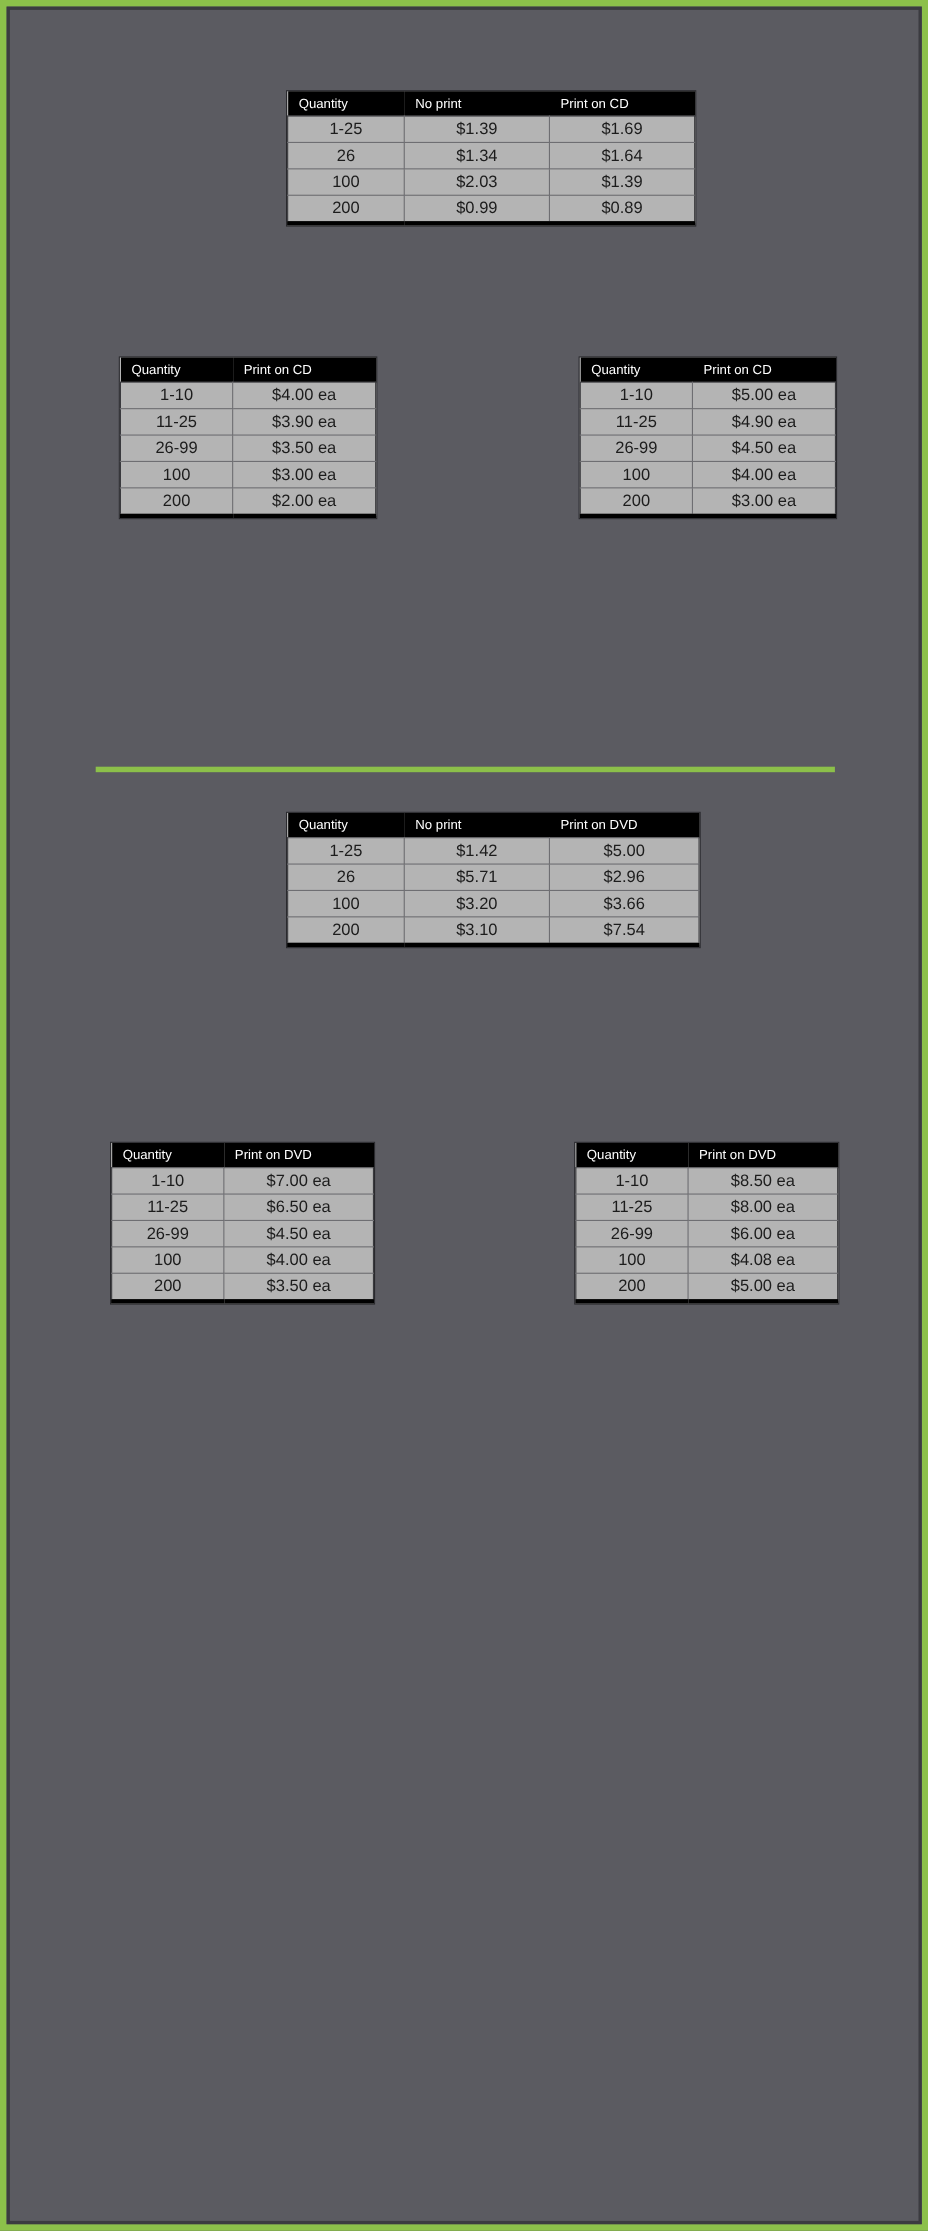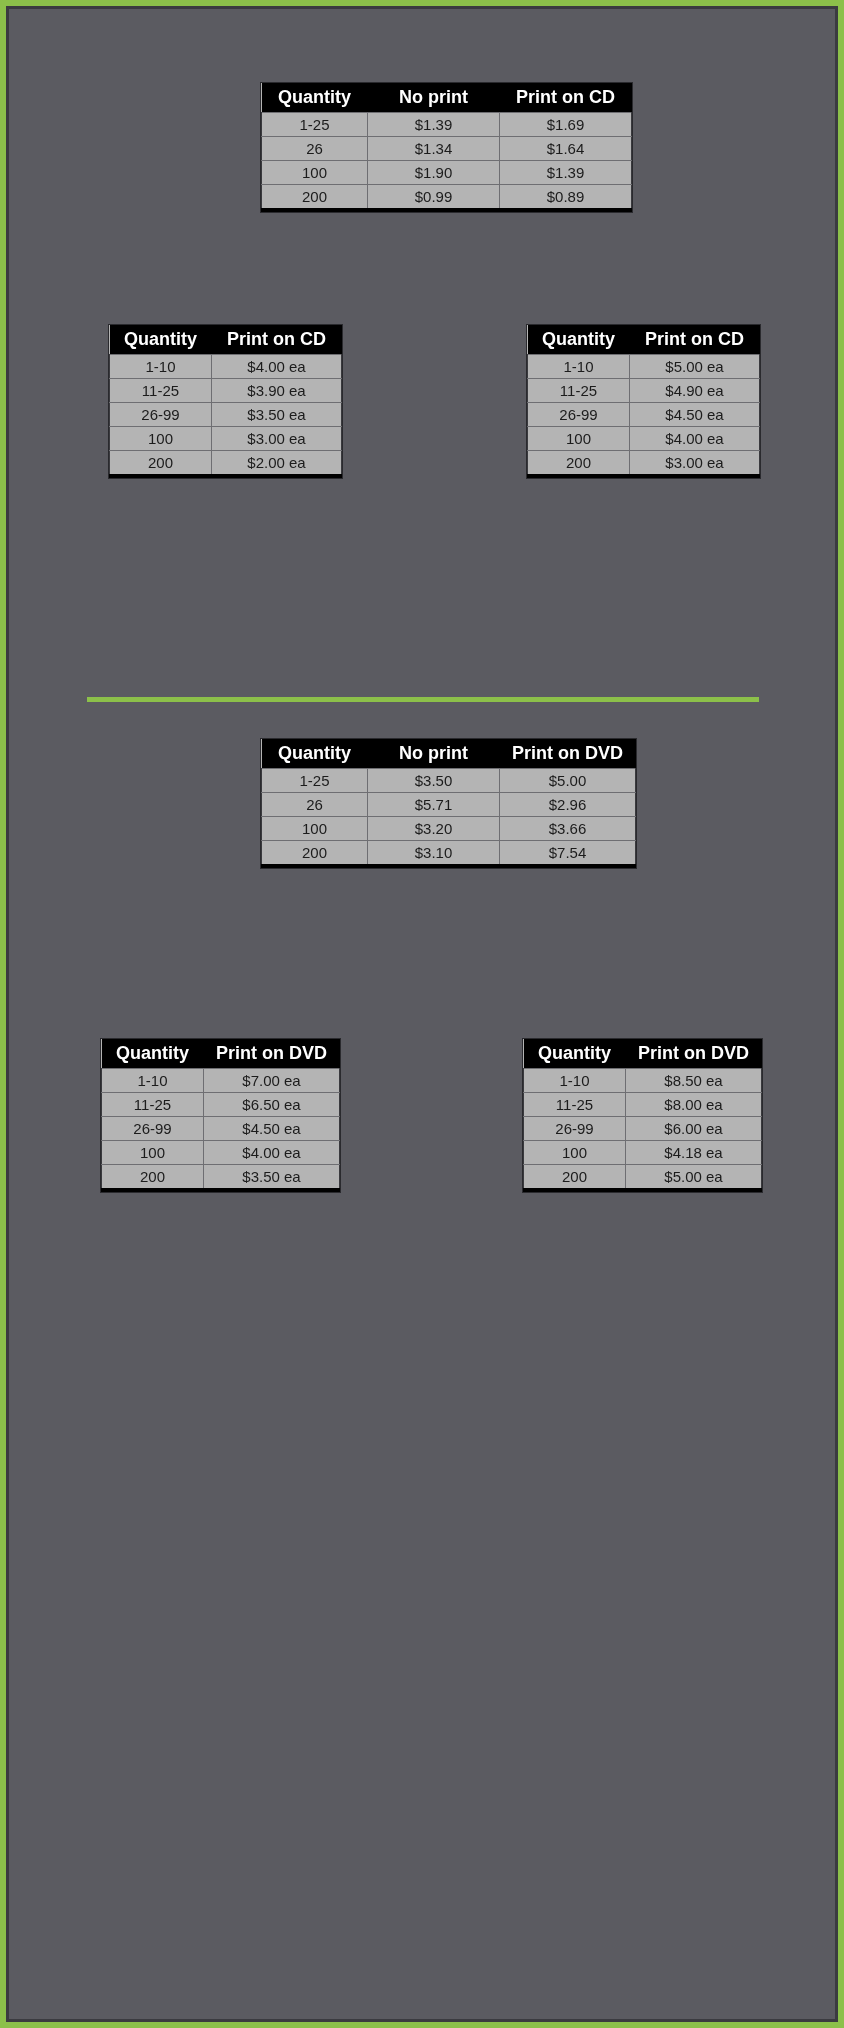--- a/index.html
+++ b/index.html
@@ -45,24 +45,24 @@
   .price-table {
     position: absolute;
     border-collapse: collapse;
     border-spacing: 0;
     background: #b4b4b4;
     box-shadow: 0 0 0 1px #2a2a2e;
   }
   .price-table th {
     background: #000000;
     color: #ffffff;
-    font-weight: bold;
-    font-size: 18px;
+    font-weight: normal;
+    font-size: 12px;
     padding: 4px 10px;
-    text-align: center;
+    text-align: left;
     white-space: nowrap;
     border: none;
   }
   .price-table td {
     background: #b4b4b4;
     color: #1c1c1c;
     font-size: 15px;
     padding: 3px 10px;
     text-align: center;
     white-space: nowrap;
@@ -125,21 +125,21 @@
             <td>$1.39</td>
             <td>$1.69</td>
           </tr>
           <tr>
             <td>26</td>
             <td>$1.34</td>
             <td>$1.64</td>
           </tr>
           <tr>
             <td>100</td>
-            <td>$1.90</td>
+            <td>$2.03</td>
             <td>$1.39</td>
           </tr>
           <tr>
             <td>200</td>
             <td>$0.99</td>
             <td>$0.89</td>
           </tr>
         </tbody>
       </table>
 
@@ -211,21 +211,21 @@
         <thead>
           <tr>
             <th>Quantity</th>
             <th>No print</th>
             <th>Print on DVD</th>
           </tr>
         </thead>
         <tbody>
           <tr>
             <td>1-25</td>
-            <td>$3.50</td>
+            <td>$1.42</td>
             <td>$5.00</td>
           </tr>
           <tr>
             <td>26</td>
             <td>$5.71</td>
             <td>$2.96</td>
           </tr>
           <tr>
             <td>100</td>
             <td>$3.20</td>
@@ -285,21 +285,21 @@
           <tr>
             <td>11-25</td>
             <td>$8.00 ea</td>
           </tr>
           <tr>
             <td>26-99</td>
             <td>$6.00 ea</td>
           </tr>
           <tr>
             <td>100</td>
-            <td>$4.18 ea</td>
+            <td>$4.08 ea</td>
           </tr>
           <tr>
             <td>200</td>
             <td>$5.00 ea</td>
           </tr>
         </tbody>
       </table>
 
   </div>
 </div>

